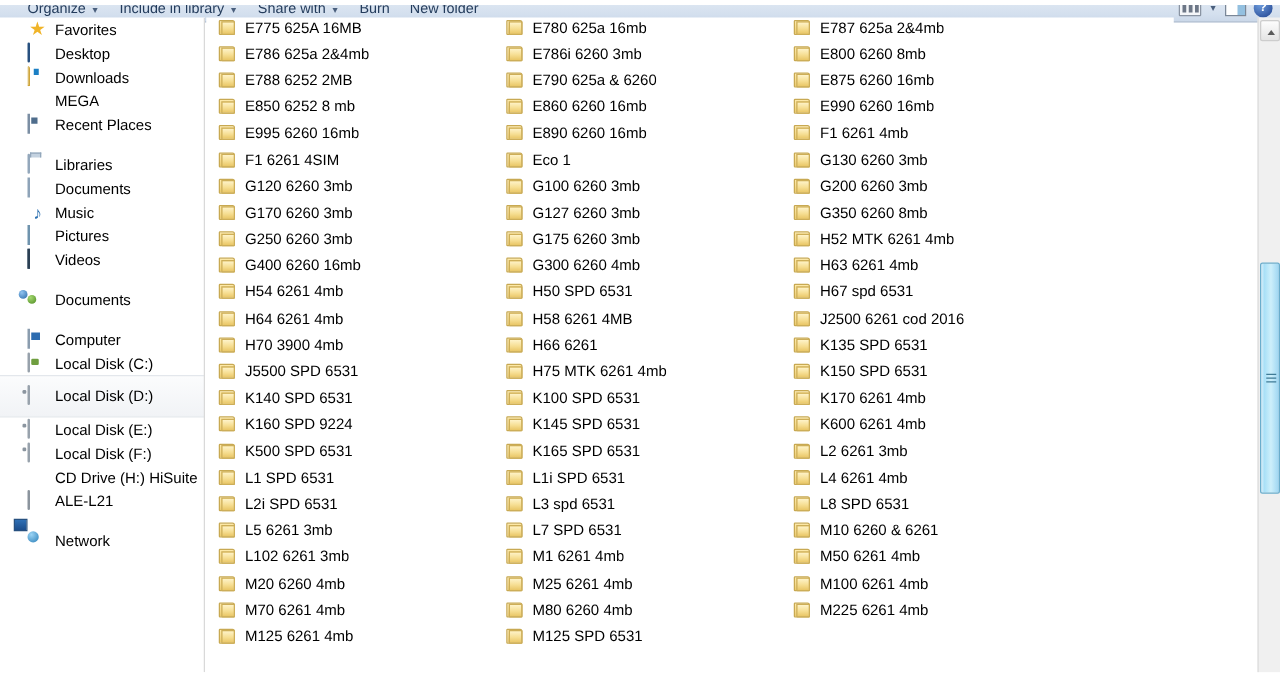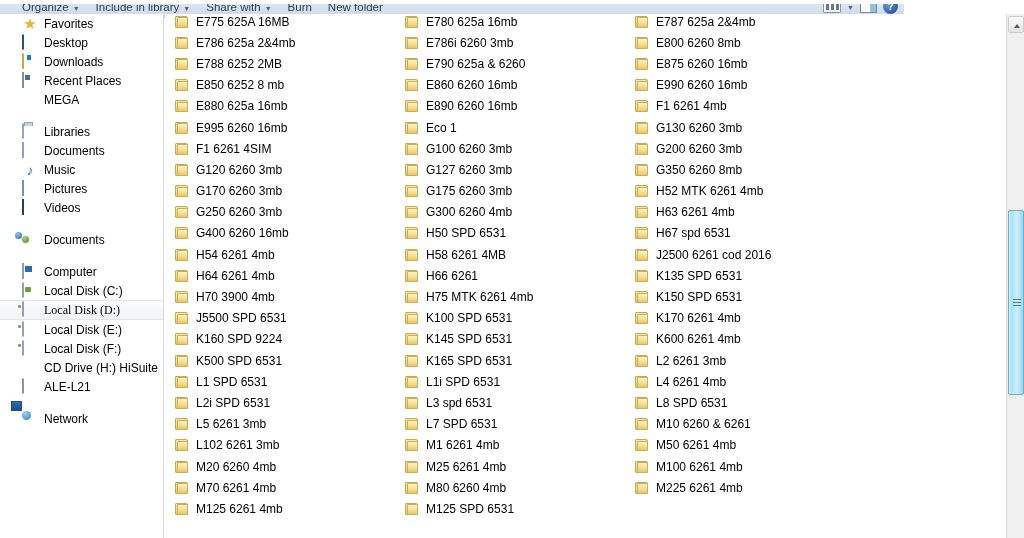--- a/index.html
+++ b/index.html
@@ -8,21 +8,21 @@
     width: 1024px; height: 538px;
     overflow: hidden;
     background: #fff;
     font-family: "Liberation Sans", sans-serif;
     -webkit-font-smoothing: antialiased;
   }
   #app { position: relative; width: 1024px; height: 538px; overflow: hidden; background:#fff; }
 
   
   .toolbar {
-    position: absolute; left: 0; top: 4px; width: 904px; height: 14px;
+    position: absolute; left: 0; top: 4px; width: 1024px; height: 14px;
     background: linear-gradient(to bottom, #dbe5f1 0%, #d3dfee 60%, #cbd8e9 100%);
     border-bottom: 1px solid #a6b6cc;
     overflow: hidden;
   }
   .tb-items { position: absolute; left: 14px; top: -7px; display: flex; align-items: center; height: 20px; }
   .tb-btn {
     display: flex; align-items: center; gap: 4px;
     font-size: 11.5px; color: #243c5c; padding: 2px 8px; white-space: nowrap;
     cursor: default;
   }
@@ -44,22 +44,21 @@
   .nav-item {
     display: flex; align-items: center; height: 19px;
     font-size: 12px; color: #000; cursor: default; white-space: nowrap;
     padding-left: 22px;
   }
   .nav-item.lvl2 { }
   .nav-item .nlabel { margin-left: 6px; overflow: hidden; }
   .nav-item.selected {
     background: linear-gradient(to bottom, #fbfcfd, #f1f3f6);
     border-top: 1px solid #e3e7ec; border-bottom: 1px solid #e3e7ec;
-    height: 20px;
-    font-family: Liberation Serif, serif;
+    height: 34px;
   }
   .nav-spacer { height: 13px; }
   .nicon { width: 16px; height: 16px; flex: 0 0 16px; position: relative; display:inline-block;}
 
   
   .i-star{ color:#f0b429; font-size:15px; line-height:16px; text-align:center; display:block;}
   .i-desktop{ width:15px;height:12px;margin-top:2px;background:linear-gradient(to bottom,#2e6fb5,#1b4d8c); border:1px solid #27507f; border-radius:1px;}
   .i-dl{ width:14px;height:12px;margin-top:2px; background:linear-gradient(to bottom,#ffe9a8,#f0c24a); border:1px solid #cfa63c; border-radius:1px 3px 2px 2px; position:relative;}
   .i-dl:after{content:""; position:absolute; left:4px; top:1px; width:4px;height:5px;background:#1b7fc4; box-shadow:0 0 0 0 #fff;}
   .i-mega{ width:14px;height:14px;margin-top:1px;border-radius:50%; background:radial-gradient(circle at 35% 30%,#f05a5a,#c00000); position:relative;}
@@ -189,26 +188,26 @@
         </div>
         <div class="nav-item lvl2">
           <span class="nicon"><span class="i-desktop"></span></span>
           <span class="nlabel">Desktop</span>
         </div>
         <div class="nav-item lvl2">
           <span class="nicon"><span class="i-dl"></span></span>
           <span class="nlabel">Downloads</span>
         </div>
         <div class="nav-item lvl2">
+          <span class="nicon"><span class="i-mega"></span></span>
+          <span class="nlabel">MEGA</span>
+        </div>
+        <div class="nav-item lvl2">
           <span class="nicon"><span class="i-recent"></span></span>
           <span class="nlabel">Recent Places</span>
-        </div>
-        <div class="nav-item lvl2">
-          <span class="nicon"><span class="i-mega"></span></span>
-          <span class="nlabel">MEGA</span>
         </div>
         <div class="nav-spacer"></div>
         <div class="nav-item">
           <span class="nicon"><span class="i-lib"></span></span>
           <span class="nlabel">Libraries</span>
         </div>
         <div class="nav-item lvl2">
           <span class="nicon"><span class="i-doc"></span></span>
           <span class="nlabel">Documents</span>
         </div>
@@ -298,27 +297,20 @@
               <span class="back"></span>
               <span class="front"></span>
             </span>
             <span class="fname">E850 6252 8 mb</span>
           </div>
           <div class="fl-row">
             <span class="folder">
               <span class="back"></span>
               <span class="front"></span>
             </span>
-            <span class="fname">E880 625a 16mb</span>
-          </div>
-          <div class="fl-row">
-            <span class="folder">
-              <span class="back"></span>
-              <span class="front"></span>
-            </span>
             <span class="fname">E995 6260 16mb</span>
           </div>
           <div class="fl-row">
             <span class="folder">
               <span class="back"></span>
               <span class="front"></span>
             </span>
             <span class="fname">F1 6261 4SIM</span>
           </div>
           <div class="fl-row">
@@ -369,20 +361,27 @@
               <span class="front"></span>
             </span>
             <span class="fname">H70 3900 4mb</span>
           </div>
           <div class="fl-row">
             <span class="folder">
               <span class="back"></span>
               <span class="front"></span>
             </span>
             <span class="fname">J5500 SPD 6531</span>
+          </div>
+          <div class="fl-row">
+            <span class="folder">
+              <span class="back"></span>
+              <span class="front"></span>
+            </span>
+            <span class="fname">K140 SPD 6531</span>
           </div>
           <div class="fl-row">
             <span class="folder">
               <span class="back"></span>
               <span class="front"></span>
             </span>
             <span class="fname">K160 SPD 9224</span>
           </div>
           <div class="fl-row">
             <span class="folder">

